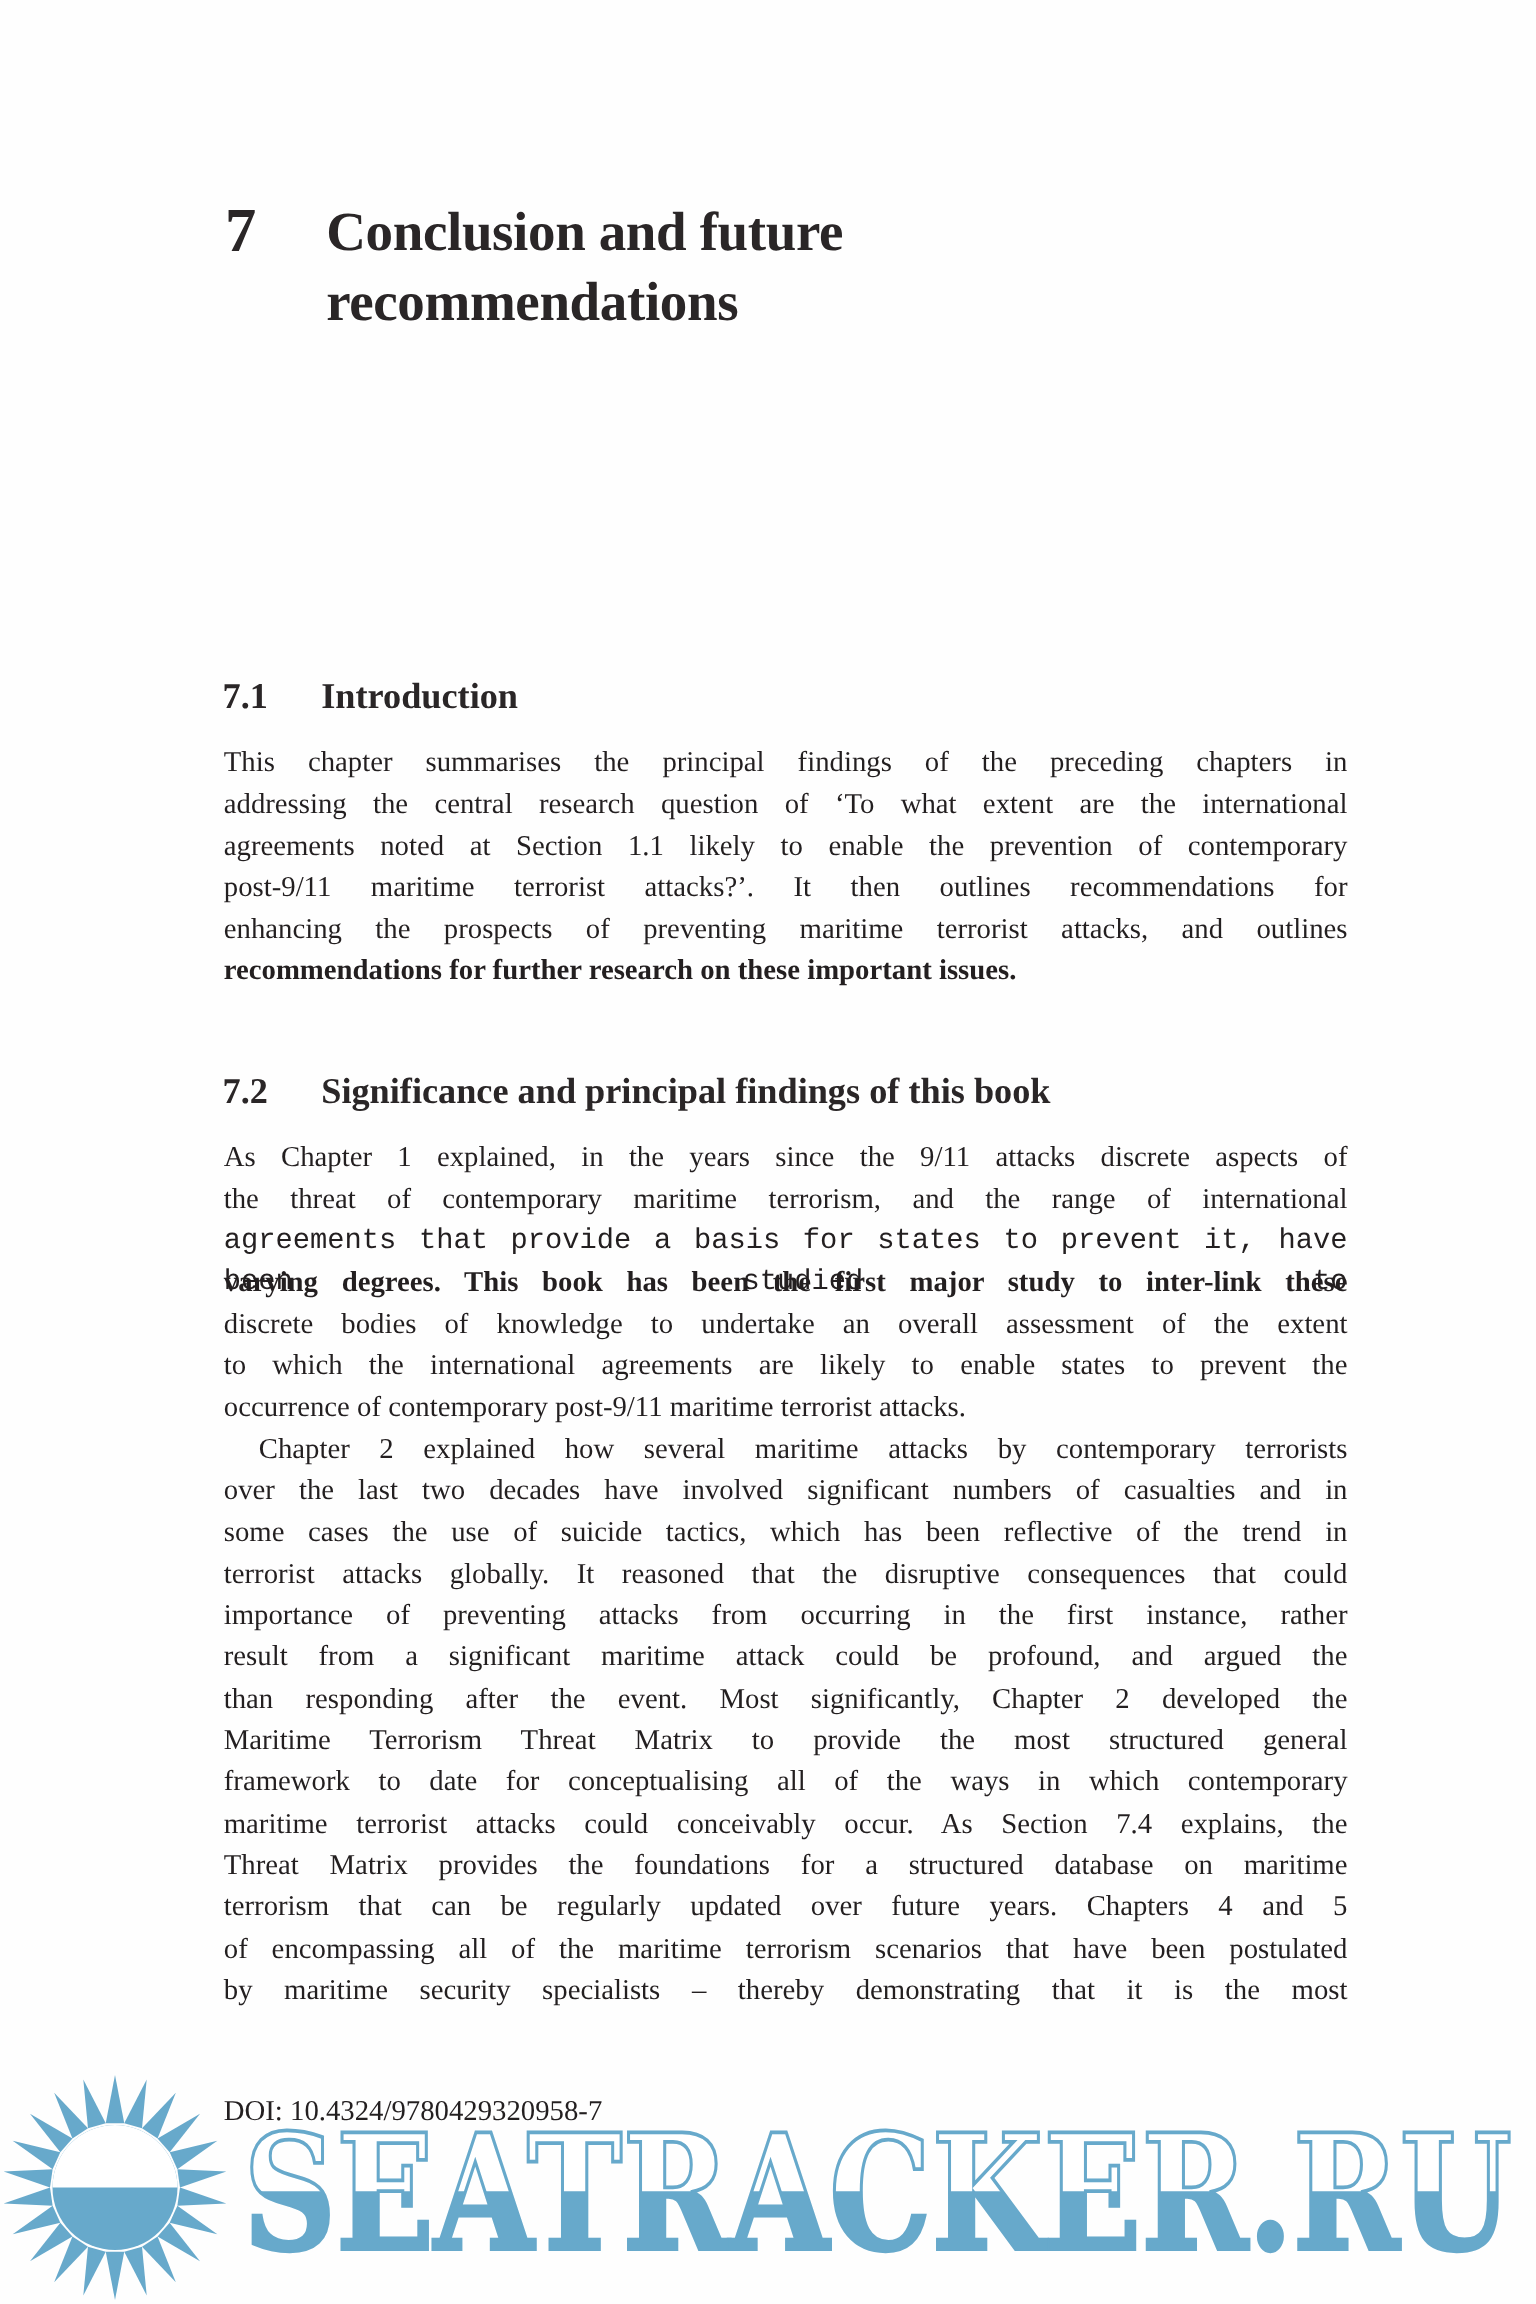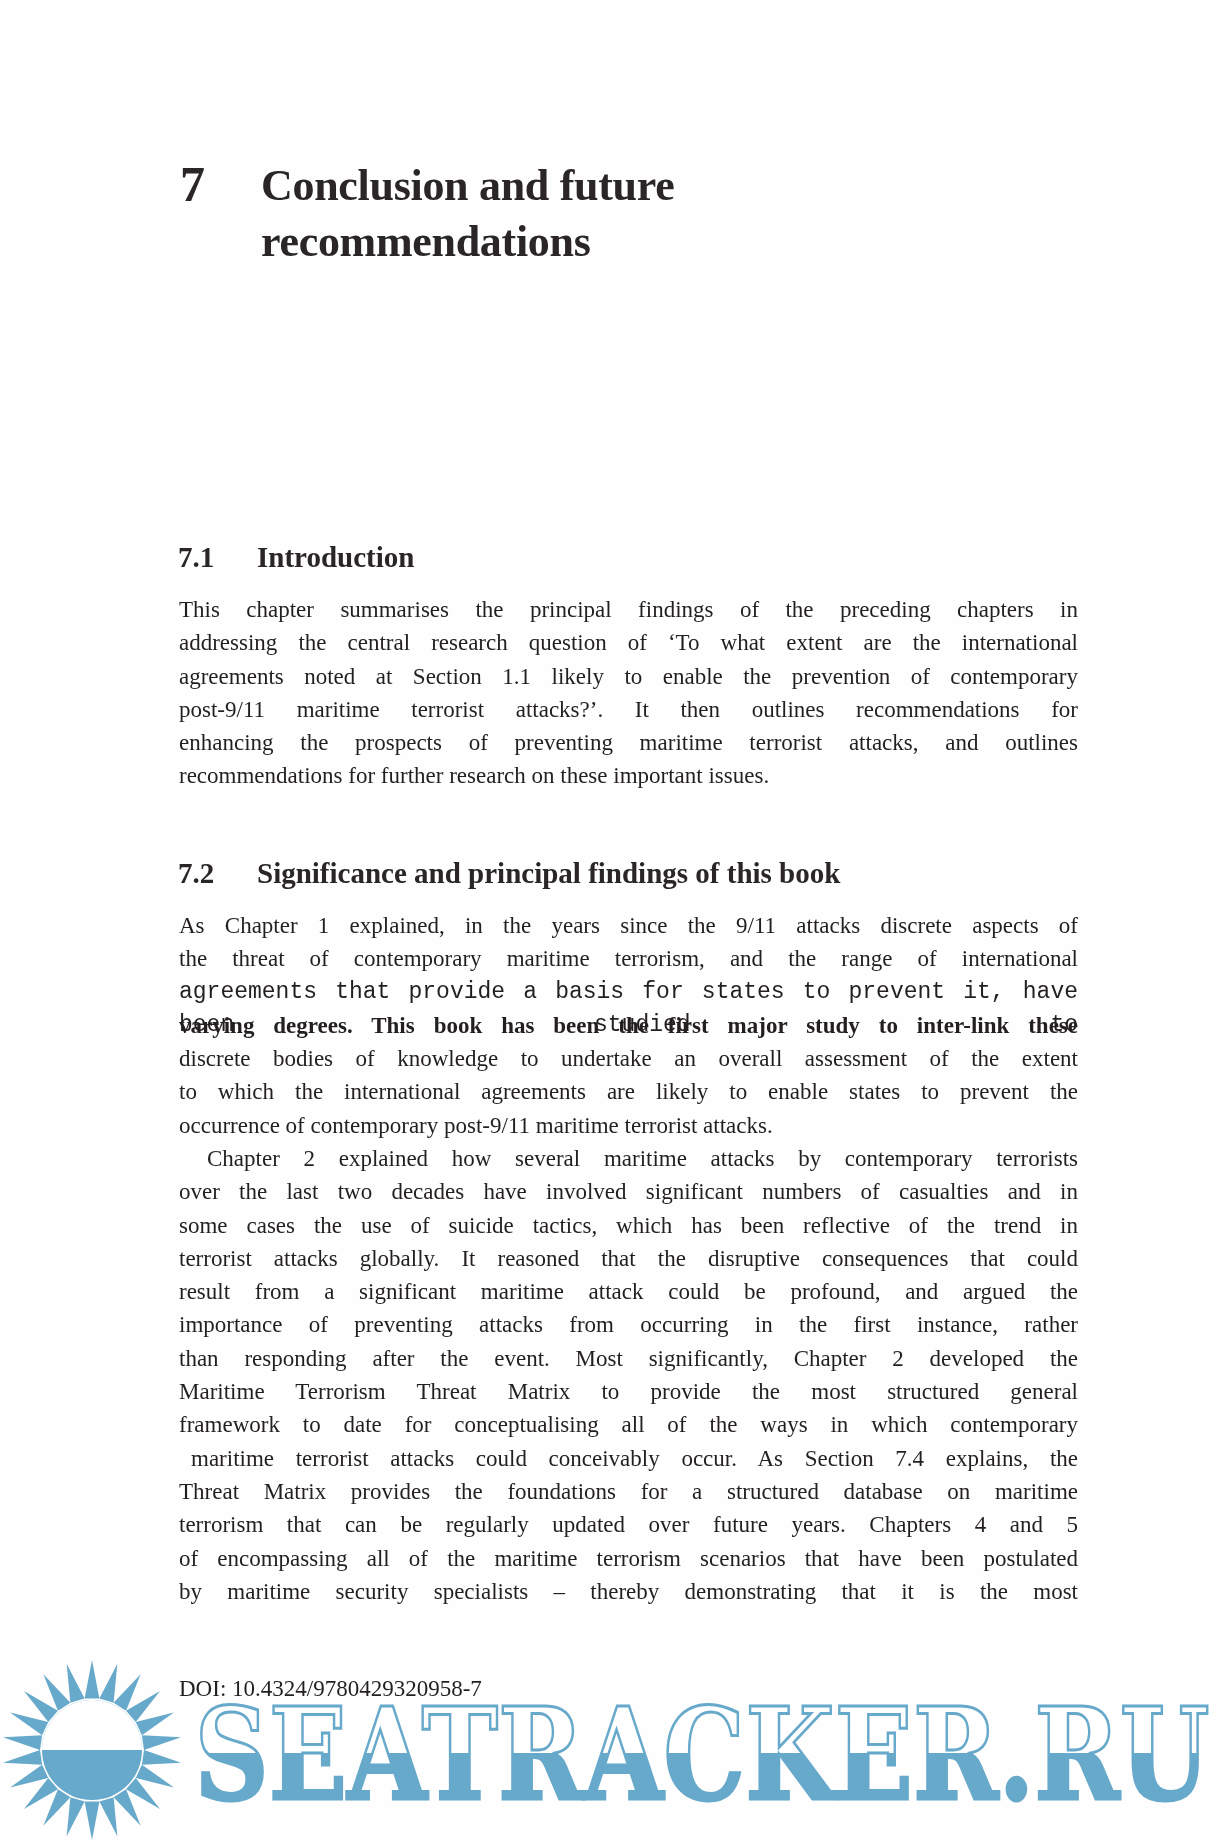--- a/index.html
+++ b/index.html
@@ -33,47 +33,47 @@
   <div class="sec-head" style="top:540px;">
     <span class="num">7.1</span><span>Introduction</span>
   </div>
 
   <div class="body-block" style="top:593px;" id="p-0-0">
       <div class="line" style="white-space: normal;">This chapter summarises the principal findings of the preceding chapters in</div>
       <div class="line" style="white-space: normal;">addressing the central research question of ‘To what extent are the international</div>
       <div class="line" style="white-space: normal;">agreements noted at Section 1.1 likely to enable the prevention of contemporary</div>
       <div class="line" style="white-space: normal;">post-9/11 maritime terrorist attacks?’. It then outlines recommendations for</div>
       <div class="line" style="white-space: normal;">enhancing the prospects of preventing maritime terrorist attacks, and outlines</div>
-      <div class="line last" style="white-space: normal;">recommendations for further research on these important issues.</div>
+      <div class="line last" style="white-space: normal; font-weight: bold;">recommendations for further research on these important issues.</div>
     </div>
 
   <div class="sec-head" style="top:856px;">
     <span class="num">7.2</span><span>Significance and principal findings of this book</span>
   </div>
 
   <div class="body-block" style="top:909px;" id="p-1-0">
       <div class="line" style="white-space: normal;">As Chapter 1 explained, in the years since the 9/11 attacks discrete aspects of</div>
       <div class="line" style="white-space: normal;">the threat of contemporary maritime terrorism, and the range of international</div>
       <div class="line" style="white-space: normal; font-family: Liberation Mono, monospace;">agreements that provide a basis for states to prevent it, have been studied to</div>
       <div class="line" style="white-space: normal; font-weight: bold;">varying degrees. This book has been the first major study to inter-link these</div>
       <div class="line" style="white-space: normal;">discrete bodies of knowledge to undertake an overall assessment of the extent</div>
       <div class="line" style="white-space: normal;">to which the international agreements are likely to enable states to prevent the</div>
       <div class="line last" style="white-space: normal;">occurrence of contemporary post-9/11 maritime terrorist attacks.</div>
     </div>
   <div class="body-block" style="top:1142px;" id="p-1-1">
       <div class="line indent" style="white-space: normal;">Chapter 2 explained how several maritime attacks by contemporary terrorists</div>
       <div class="line" style="white-space: normal;">over the last two decades have involved significant numbers of casualties and in</div>
       <div class="line" style="white-space: normal;">some cases the use of suicide tactics, which has been reflective of the trend in</div>
       <div class="line" style="white-space: normal;">terrorist attacks globally. It reasoned that the disruptive consequences that could</div>
+      <div class="line" style="white-space: normal;">importance of preventing attacks from occurring in the first instance, rather</div>
       <div class="line" style="white-space: normal;">result from a significant maritime attack could be profound, and argued the</div>
-      <div class="line" style="white-space: normal;">importance of preventing attacks from occurring in the first instance, rather</div>
       <div class="line" style="white-space: normal;">than responding after the event. Most significantly, Chapter 2 developed the</div>
       <div class="line" style="white-space: normal;">Maritime Terrorism Threat Matrix to provide the most structured general</div>
       <div class="line" style="white-space: normal;">framework to date for conceptualising all of the ways in which contemporary</div>
-      <div class="line" style="white-space: normal; margin-left: 12px;">maritime terrorist attacks could conceivably occur. As Section 7.4 explains, the</div>
+      <div class="line" style="white-space: normal;">maritime terrorist attacks could conceivably occur. As Section 7.4 explains, the</div>
       <div class="line" style="white-space: normal;">Threat Matrix provides the foundations for a structured database on maritime</div>
       <div class="line" style="white-space: normal;">terrorism that can be regularly updated over future years. Chapters 4 and 5</div>
       <div class="line" style="white-space: normal;">of encompassing all of the maritime terrorism scenarios that have been postulated</div>
       <div class="line" style="white-space: normal;">by maritime security specialists – thereby demonstrating that it is the most</div>
     </div>
 
   <div class="doi">DOI: 10.4324/9780429320958-7</div>
 
   <svg class="wm-logo" viewBox="0 0 185 185" xmlns="http://www.w3.org/2000/svg">
     <g id="sun-rays" fill="#67a9cb">

